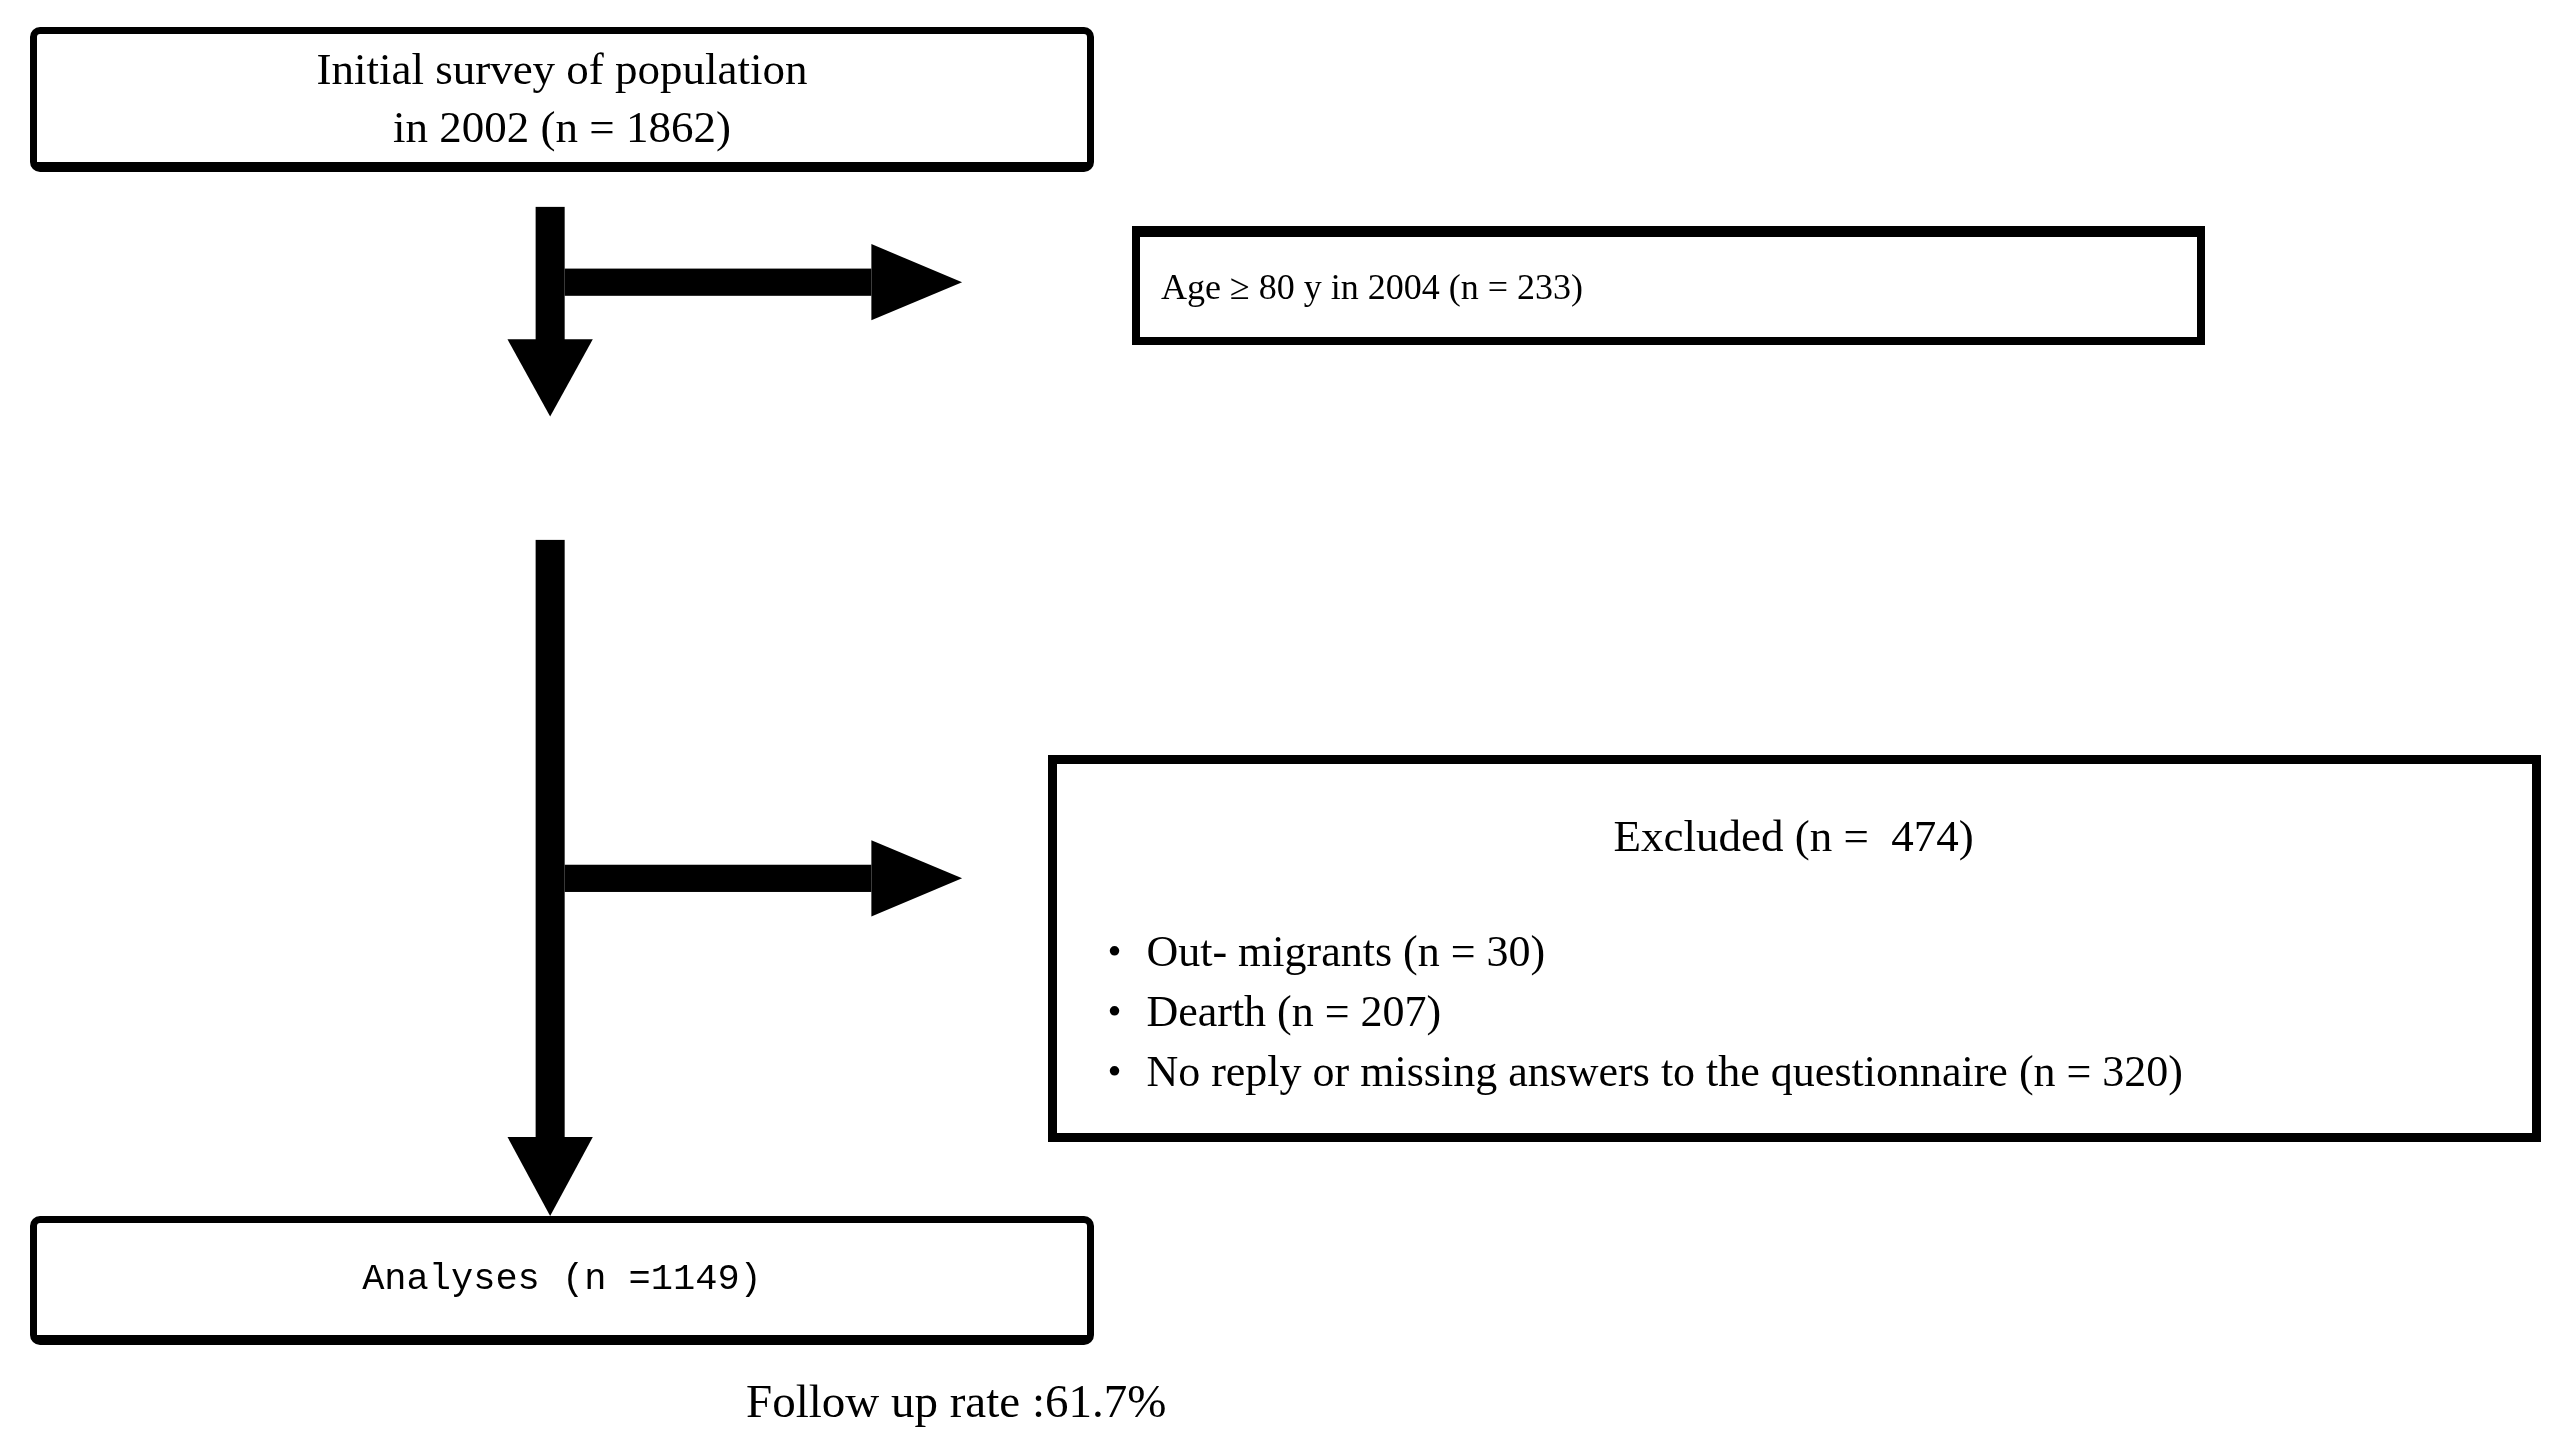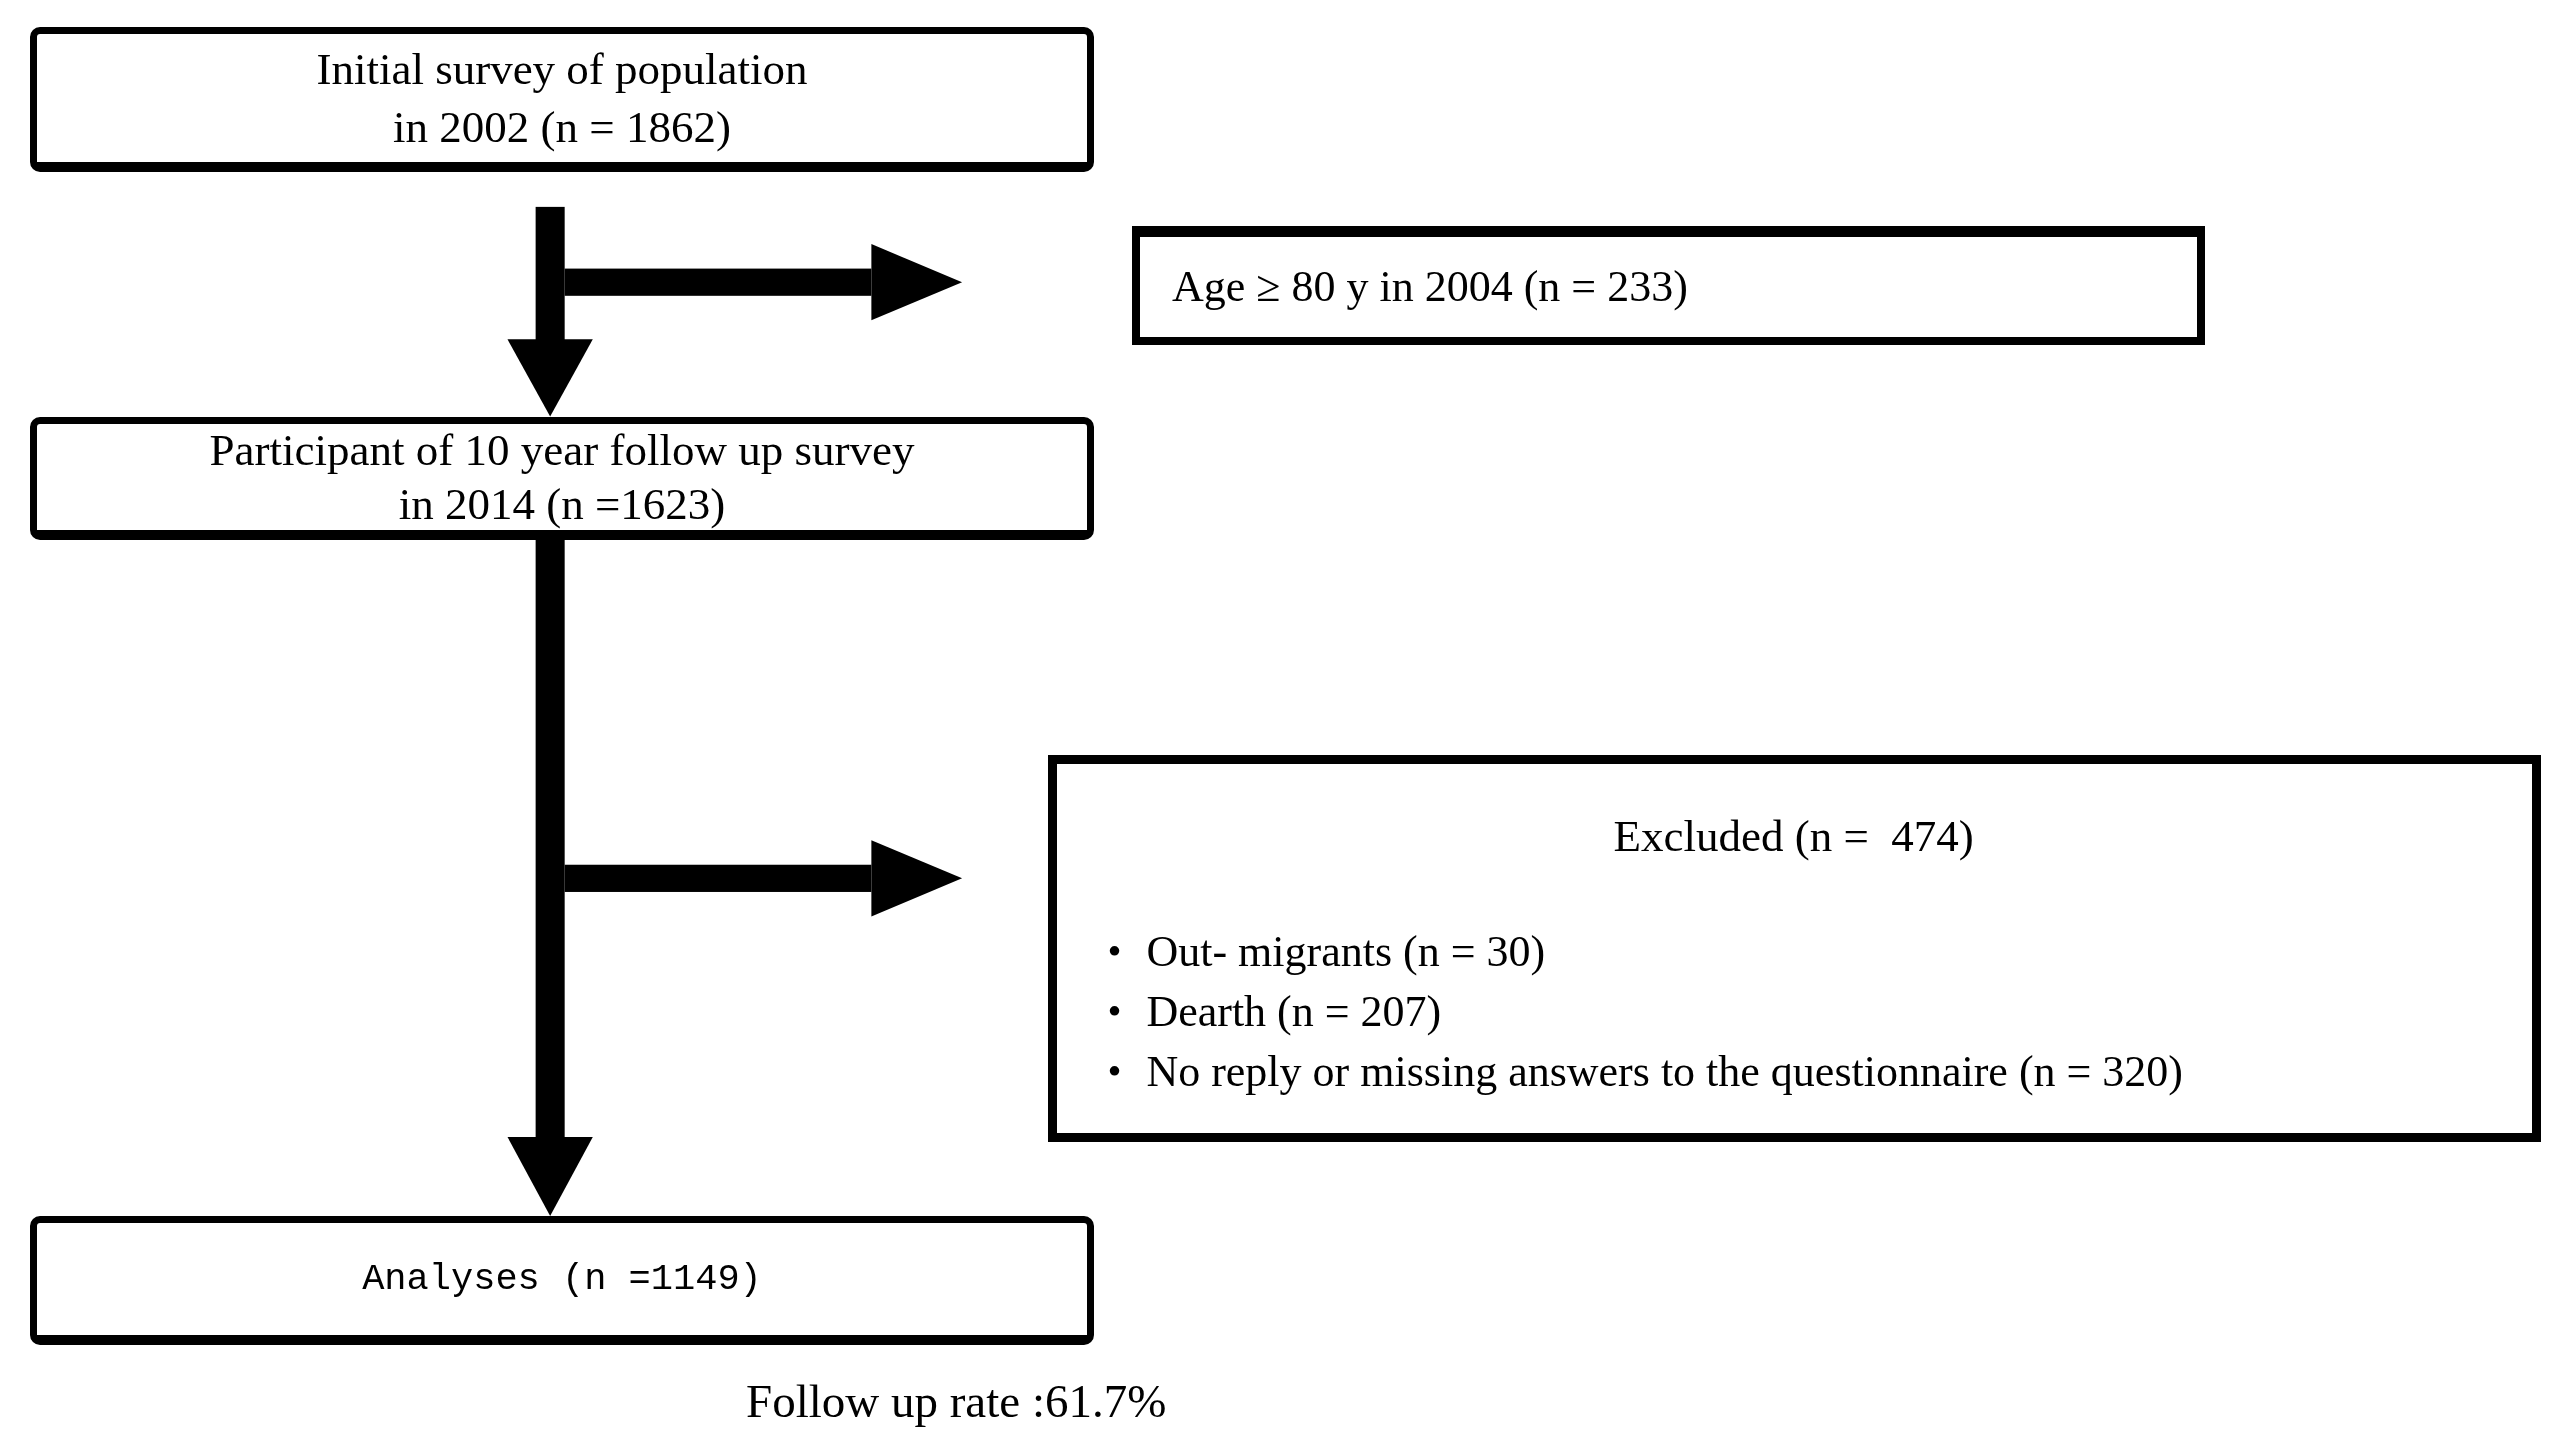--- a/index.html
+++ b/index.html
@@ -44,22 +44,22 @@
     font-size: 45px; line-height: 58px;
   }
   .box-exclusion1 {
     left: 1132px; top: 226px;
     width: 1073px; height: 119px;
     border-width: 8.2px;
     border-top-width: 11px;
     display: flex;
     flex-direction: column;
     justify-content: center;
-    padding-left: 32px;
-    font-size: 44px; line-height: 48px;
+    padding-left: 21px;
+    font-size: 36px; line-height: 48px;
     text-align: left;
   }
   .box-followup {
     left: 30px; top: 417px;
     width: 1064px; height: 123px;
     border-bottom-width: 10px;
     font-size: 45px; line-height: 54px;
   }
   .box-excluded {
     left: 1048px; top: 755px;
@@ -130,24 +130,20 @@
 
   <div class="box centered box-initial">
     <div>Initial survey of population</div>
     <div>in 2002 (n = 1862)</div>
   </div>
 
   <div class="box box-exclusion1">
     <div>Age ≥ 80 y in 2004 (n = 233)</div>
   </div>
 
-  <div class="box centered box-followup">
-    <div>Participant of 10 year follow up survey</div>
-    <div>in 2014 (n =1623)</div>
-  </div>
 
   <div class="box box-excluded">
     <div class="excluded-title">Excluded (n =  474)</div>
     <div class="excluded-list">
       <div class="excluded-item">
         <span class="bullet">•</span>
         <span>Out- migrants (n = 30)</span>
       </div>
       <div class="excluded-item">
         <span class="bullet">•</span>

